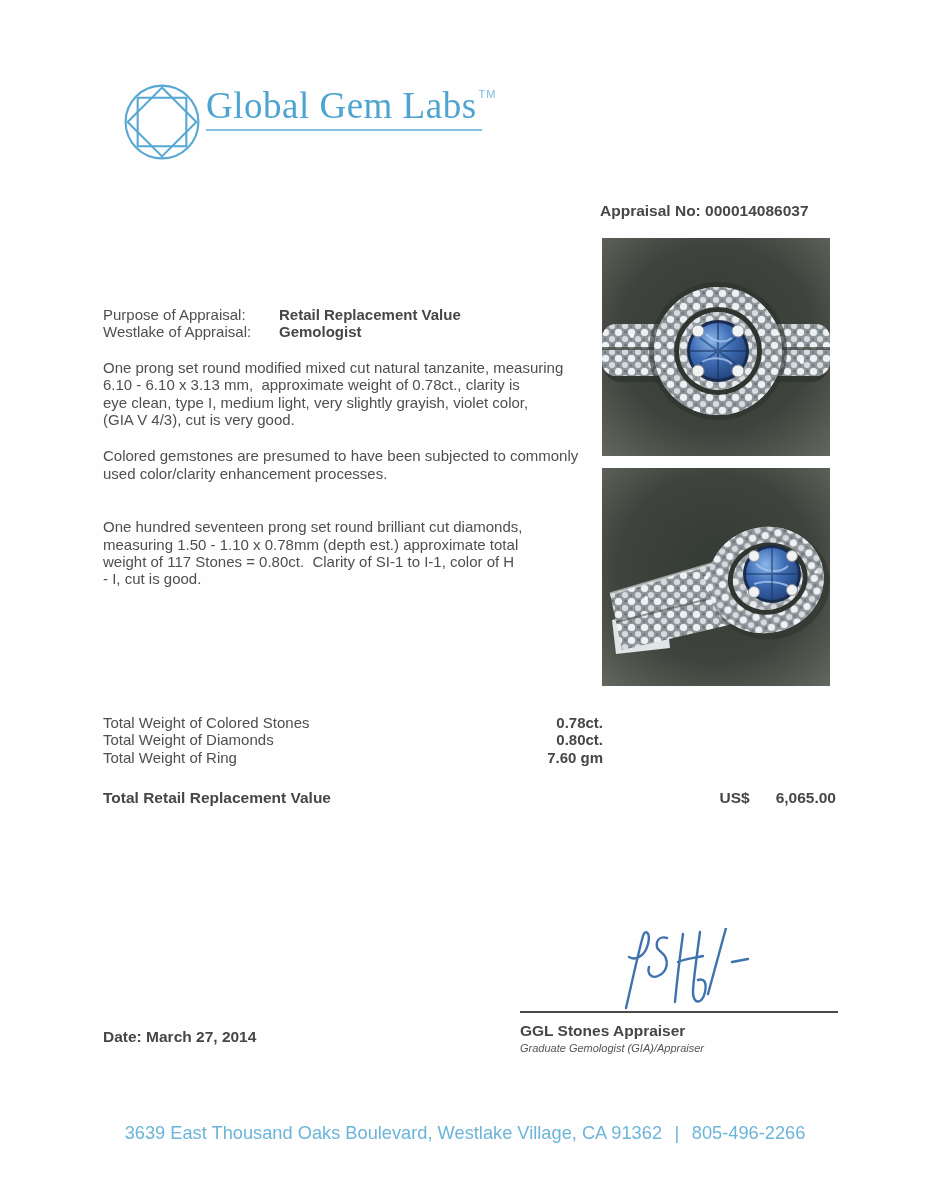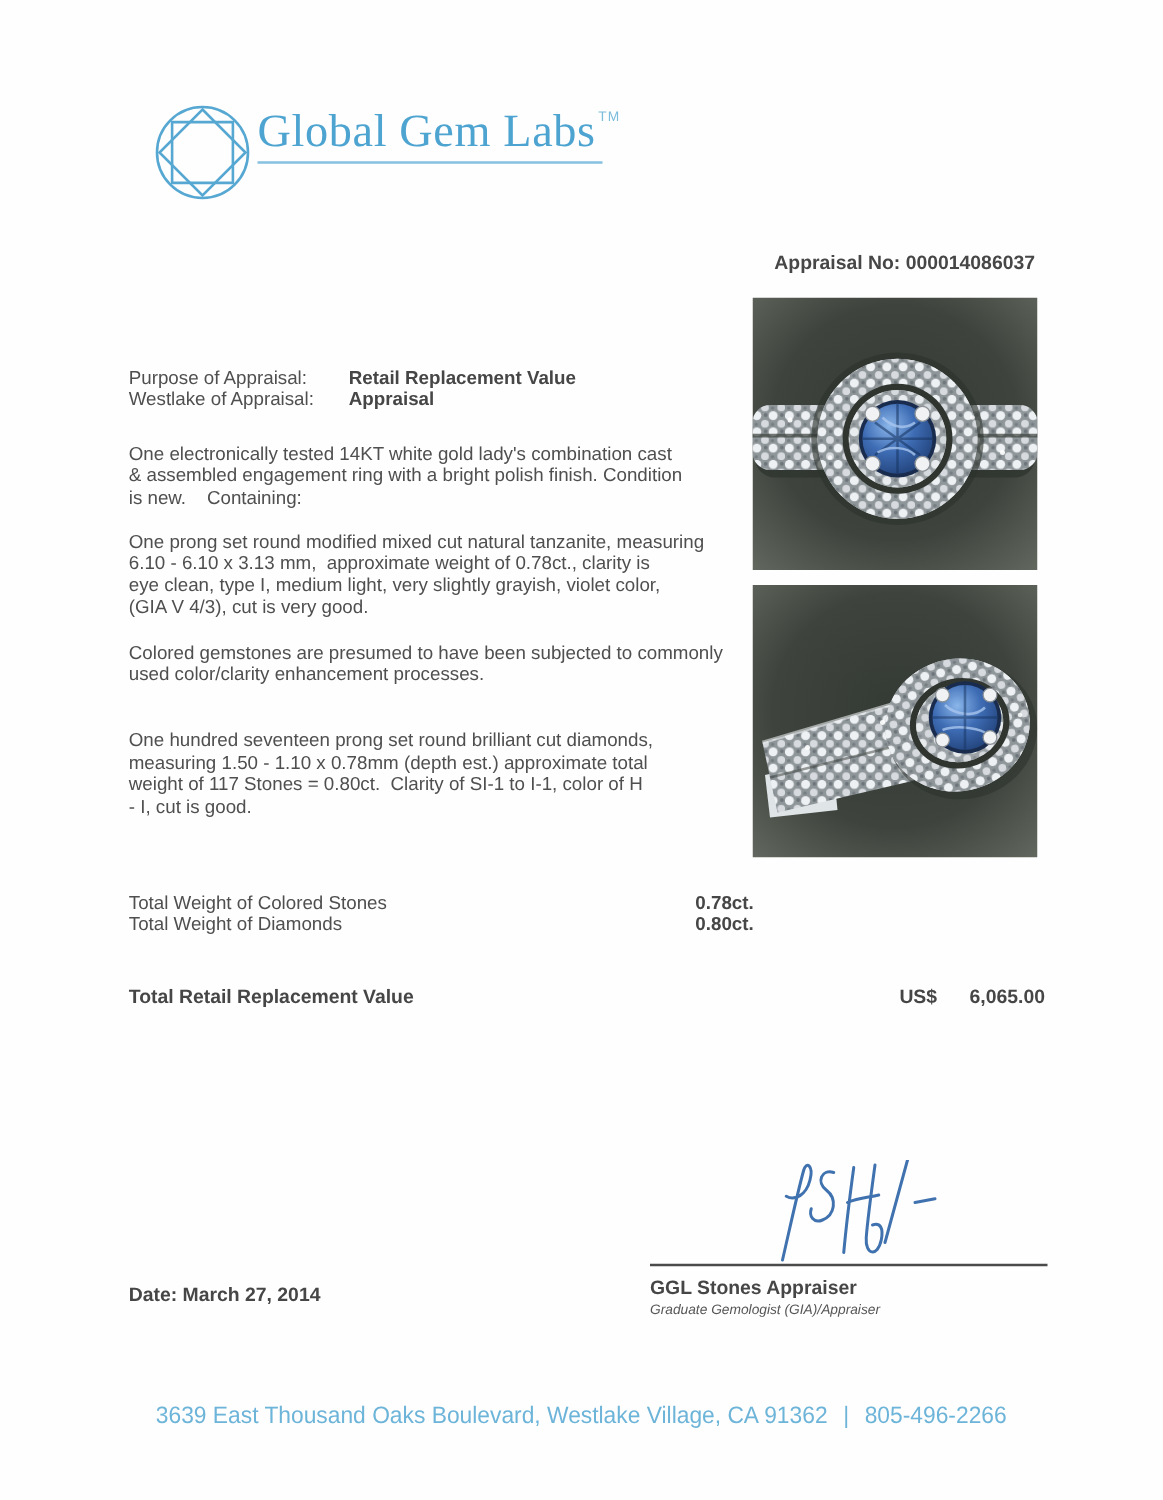--- a/index.html
+++ b/index.html
@@ -40,38 +40,38 @@
     padding-left: 2px;
     white-space: nowrap;
   }
 
   
   .appraisal-no {
     position: absolute;
     top: 202px;
     left: 600px;
     width: 228px;
-    text-align: right;
+    text-align: left;
     font-size: 15.5px;
     font-weight: 700;
     color: #474747;
     white-space: nowrap;
   }
 
   
   figure { margin: 0; }
   .photo { position: absolute; left: 602px; width: 228px; height: 218px; }
   .photo-1 { top: 238px; }
   .photo-2 { top: 468px; }
 
   
   .left-col {
     position: absolute;
     left: 103px;
-    top: 294px;
+    top: 306px;
     width: 502px;
     font-size: 15px;
     line-height: 17.4px;
     color: #4f4f4f;
   }
   .kv-row { display: flex; }
   .kv-label { width: 176px; }
   .kv-value { font-weight: 700; color: #464646; }
   .para { margin: 0; white-space: pre-wrap; }
   .p1 { margin-top: 26px; }
@@ -271,45 +271,46 @@
     </svg>
   </figure>
 
   <section class="left-col">
     <div class="kv-row">
       <span class="kv-label">Purpose of Appraisal:</span>
       <span class="kv-value">Retail Replacement Value</span>
     </div>
     <div class="kv-row">
       <span class="kv-label">Westlake of Appraisal:</span>
-      <span class="kv-value">Appraisal</span>
-    </div>
-    <p class="para p1">One electronically tested 14KT white gold lady's combination cast
-&amp; assembled engagement ring with a bright polish finish. Condition
-is new.    Containing:</p>
+      <span class="kv-value">Gemologist</span>
+    </div>
     <p class="para p2">One prong set round modified mixed cut natural tanzanite, measuring
 6.10 - 6.10 x 3.13 mm,  approximate weight of 0.78ct., clarity is
 eye clean, type I, medium light, very slightly grayish, violet color,
 (GIA V 4/3), cut is very good.</p>
     <p class="para p3">Colored gemstones are presumed to have been subjected to commonly
 used color/clarity enhancement processes.</p>
     <p class="para p4">One hundred seventeen prong set round brilliant cut diamonds,
 measuring 1.50 - 1.10 x 0.78mm (depth est.) approximate total
 weight of 117 Stones = 0.80ct.  Clarity of SI-1 to I-1, color of H
 - I, cut is good.</p>
   </section>
 
   <section class="totals">
     <div class="t-row">
       <span class="t-label">Total Weight of Colored Stones</span>
       <span class="t-value">0.78ct.</span>
     </div>
     <div class="t-row">
       <span class="t-label">Total Weight of Diamonds</span>
       <span class="t-value">0.80ct.</span>
+    </div>
+    <div class="t-row">
+      <span class="t-label">Total Weight of Ring</span>
+      <span class="t-value">7.60 gm</span>
     </div>
   </section>
 
   <div class="grand-total">
     <span class="gt-label">Total Retail Replacement Value</span>
     <span class="gt-value">
       <span>US$</span>
       <span>6,065.00</span>
     </span>
   </div>

